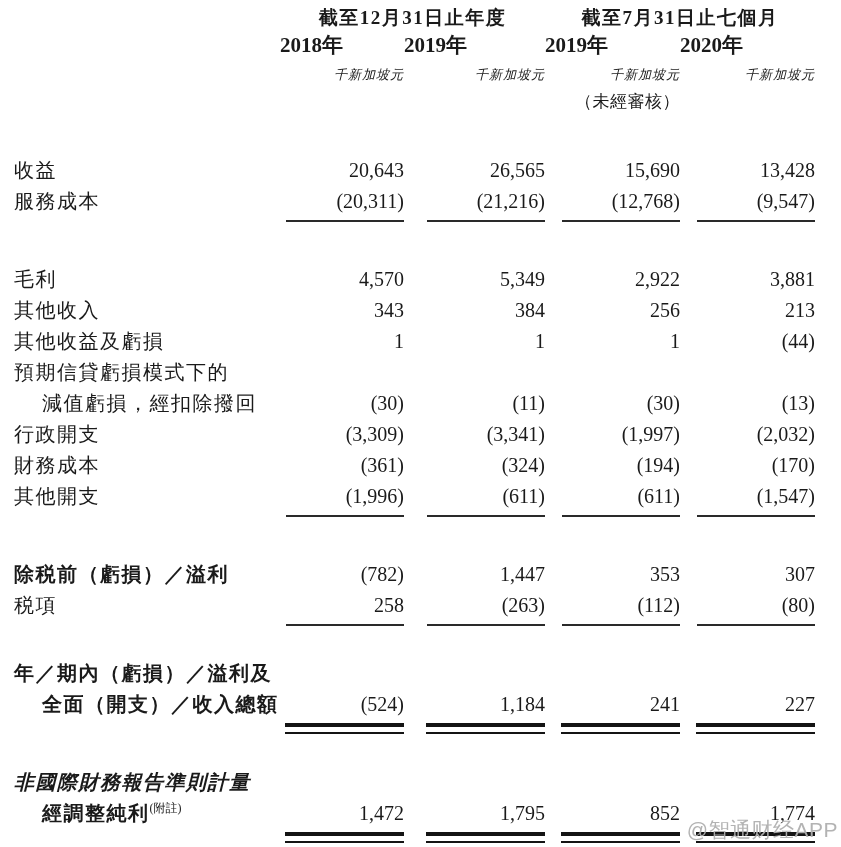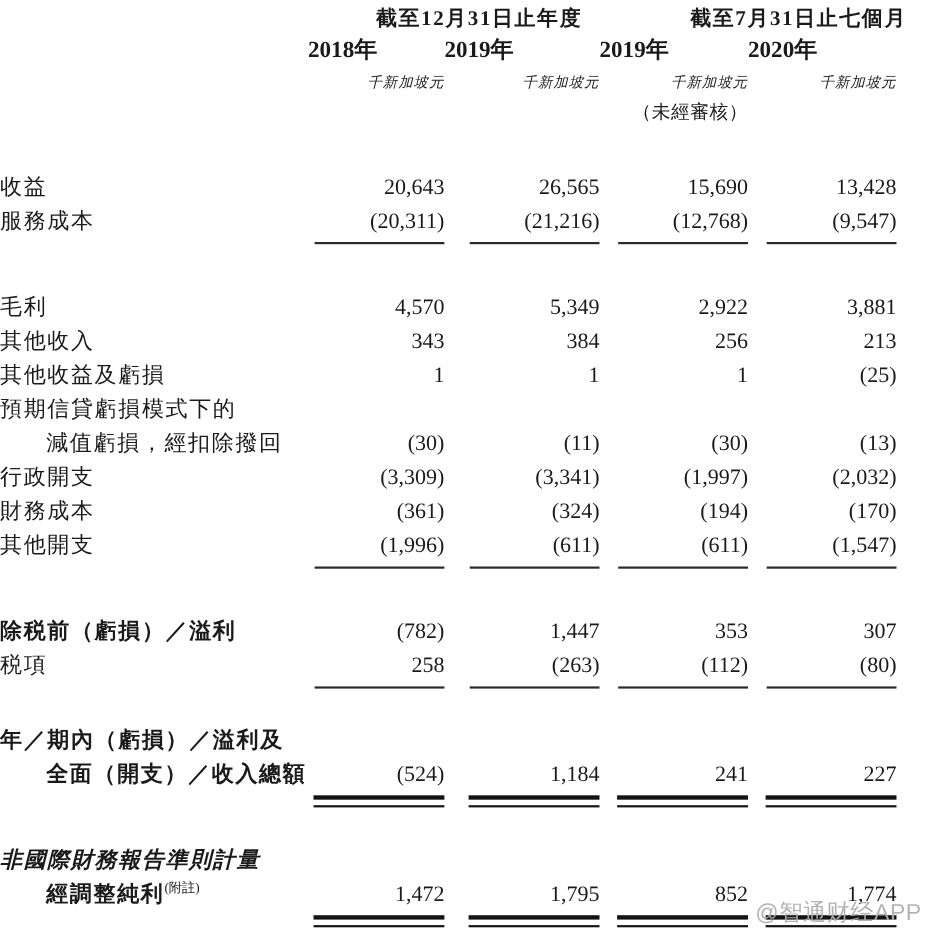--- a/index.html
+++ b/index.html
@@ -18,21 +18,21 @@
     padding-right: 26px;
   }
   
   .hrow, .row {
     display: grid;
     grid-template-columns: 280px 124px 141px 135px 135px;
   }
   .hrow.groups { grid-template-columns: 280px 265px 270px; }
   
   .header { padding-top: 5px; }
-  .groups { height: 25px; line-height: 25px; gap: 23px; }
+  .groups { height: 25px; line-height: 25px; }
   .group-title {
     text-align: center;
     font-weight: bold;
     font-size: 19px;
     letter-spacing: 1.5px;
     white-space: nowrap;
   }
   .years { height: 30px; line-height: 30px; }
   .year-cell {
     text-align: left;
@@ -51,20 +51,21 @@
     text-align: right;
     font-size: 17px;
     letter-spacing: 0.5px;
   }
   
   .row { height: 31px; line-height: 31px; font-size: 20px; }
   .row.block-start { margin-top: 34px; }
   .row[data-row="revenue"] { margin-top: 38px; }
   .row[data-row="total-comprehensive-intro"] { margin-top: 24px; }
   .label {
+    padding-left: 14px;
     letter-spacing: 1.5px;
     white-space: nowrap;
   }
   .label.indent { padding-left: 42px; }
   .label.bold { font-weight: bold; }
   .label.italic { font-style: italic; }
   sup.note-ref {
     font-size: 12px;
     font-weight: normal;
     letter-spacing: 0;
@@ -179,21 +180,21 @@
         <div class="cell">343</div>
         <div class="cell">384</div>
         <div class="cell">256</div>
         <div class="cell">213</div>
       </div>
       <div class="row" data-row="other-gains-losses">
         <div class="label">其他收益及虧損</div>
         <div class="cell">1</div>
         <div class="cell">1</div>
         <div class="cell">1</div>
-        <div class="cell">(25)</div>
+        <div class="cell">(44)</div>
       </div>
       <div class="row" data-row="ecl-impairment-intro">
         <div class="label">預期信貸虧損模式下的</div>
         <div class="cell"></div>
         <div class="cell"></div>
         <div class="cell"></div>
         <div class="cell"></div>
       </div>
       <div class="row" data-row="ecl-impairment">
         <div class="label indent">減值虧損，經扣除撥回</div>

